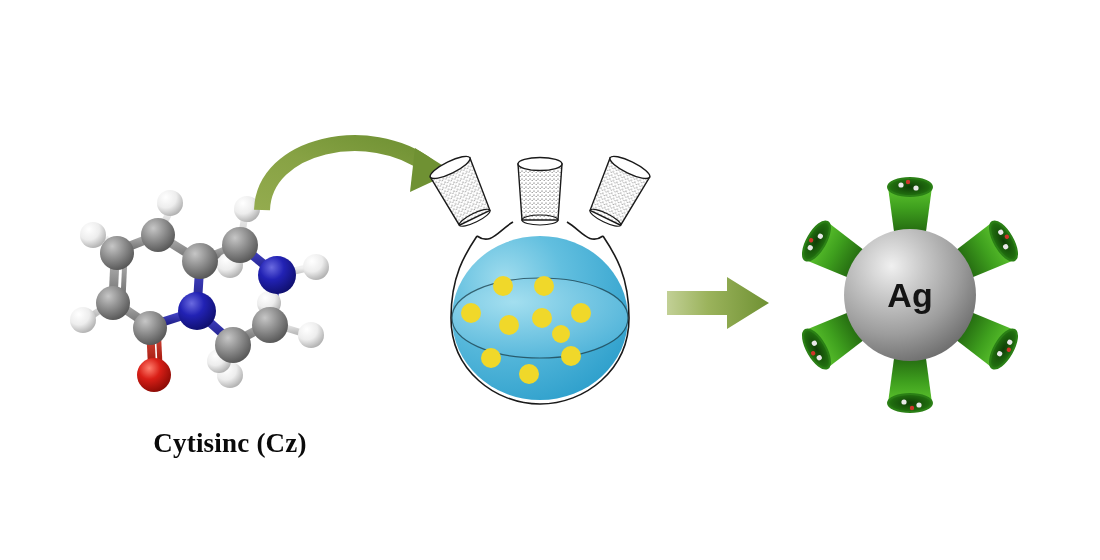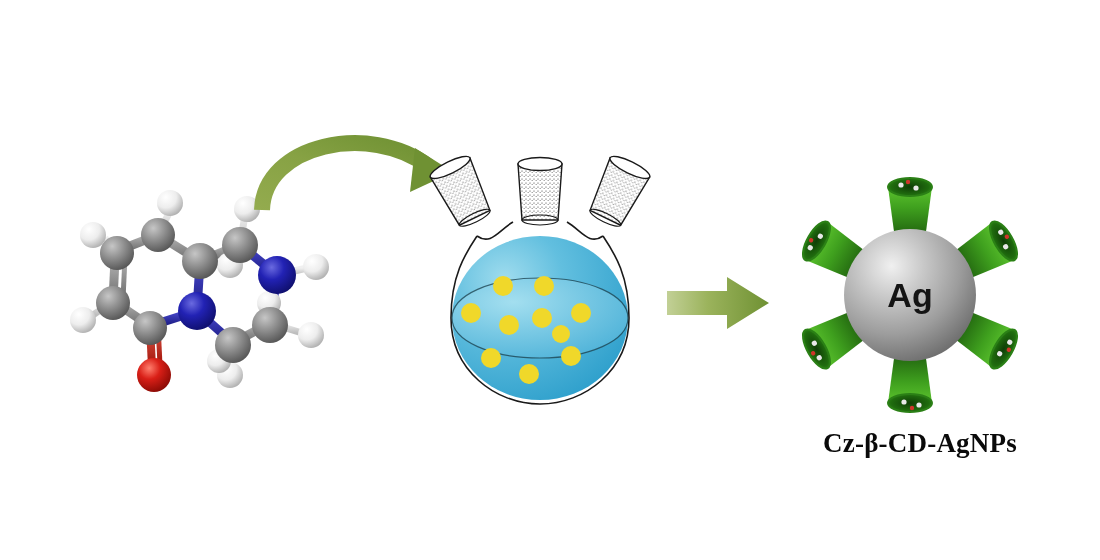--- a/index.html
+++ b/index.html
@@ -317,15 +317,15 @@
             <circle cx="-2" cy="-113" r="2.2" fill="#d0342a"></circle>
           </g>
         </g>
       </g>
 
       <circle cx="125" cy="122" r="66" fill="url(#agCore)"></circle>
       <text x="125" y="134" text-anchor="middle" font-family="Liberation Sans, sans-serif" font-size="34" font-weight="bold" fill="#141414">Ag</text>
     </svg>
   </div>
 
-  <div class="caption" id="caption-product">Cz-β-CD-AgNPs</div>
+  <div class="caption" id="caption-reactant">Cytisinc (Cz)</div>
 
 </div>
 
 </body></html>

